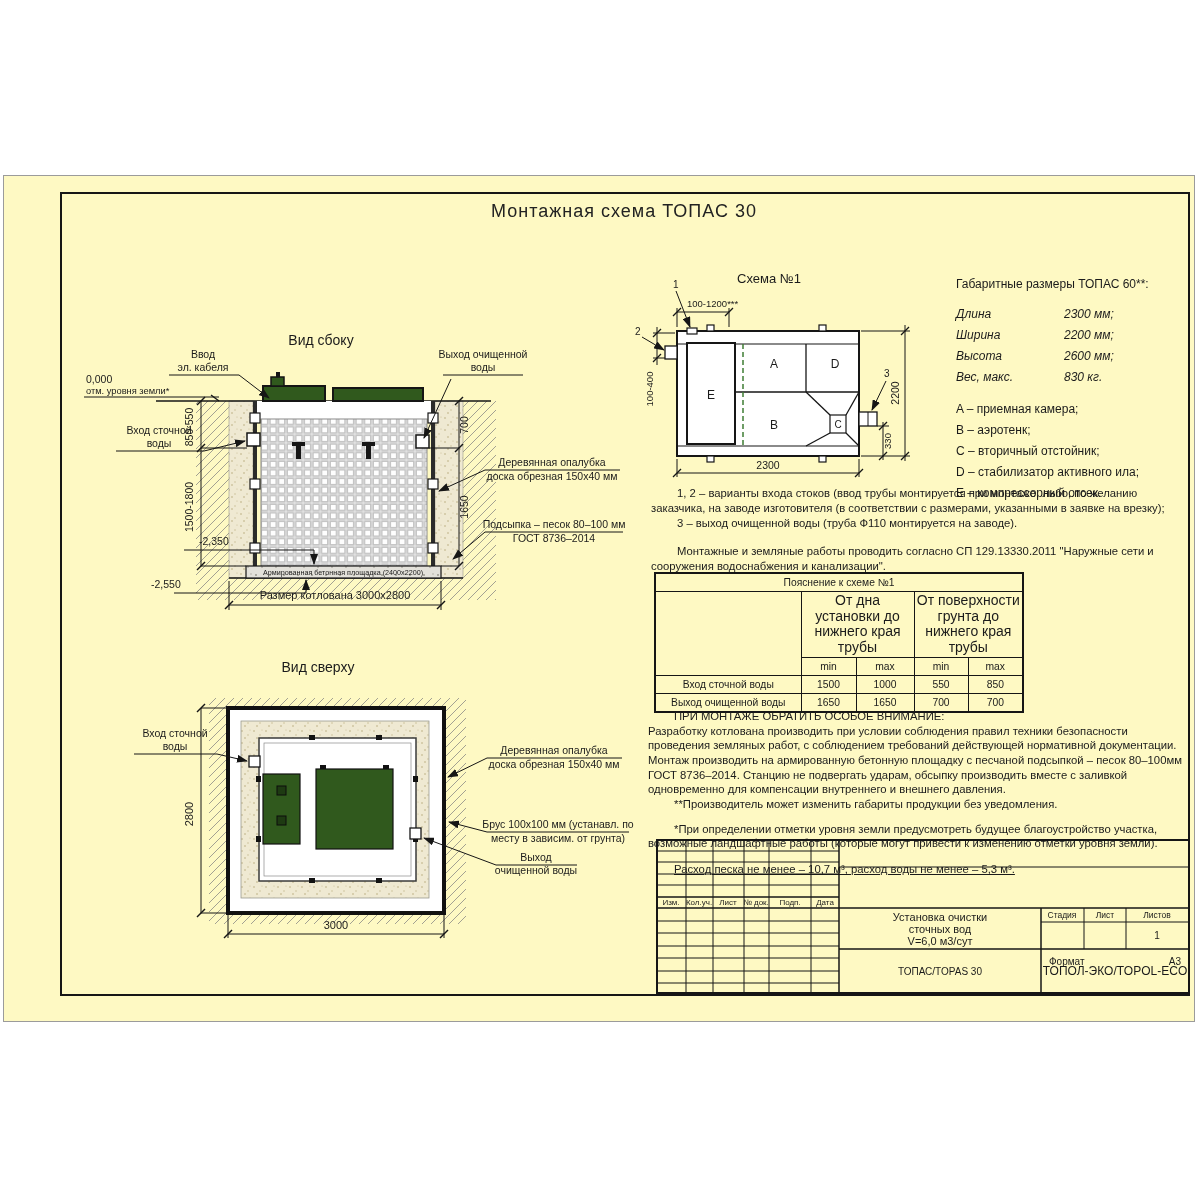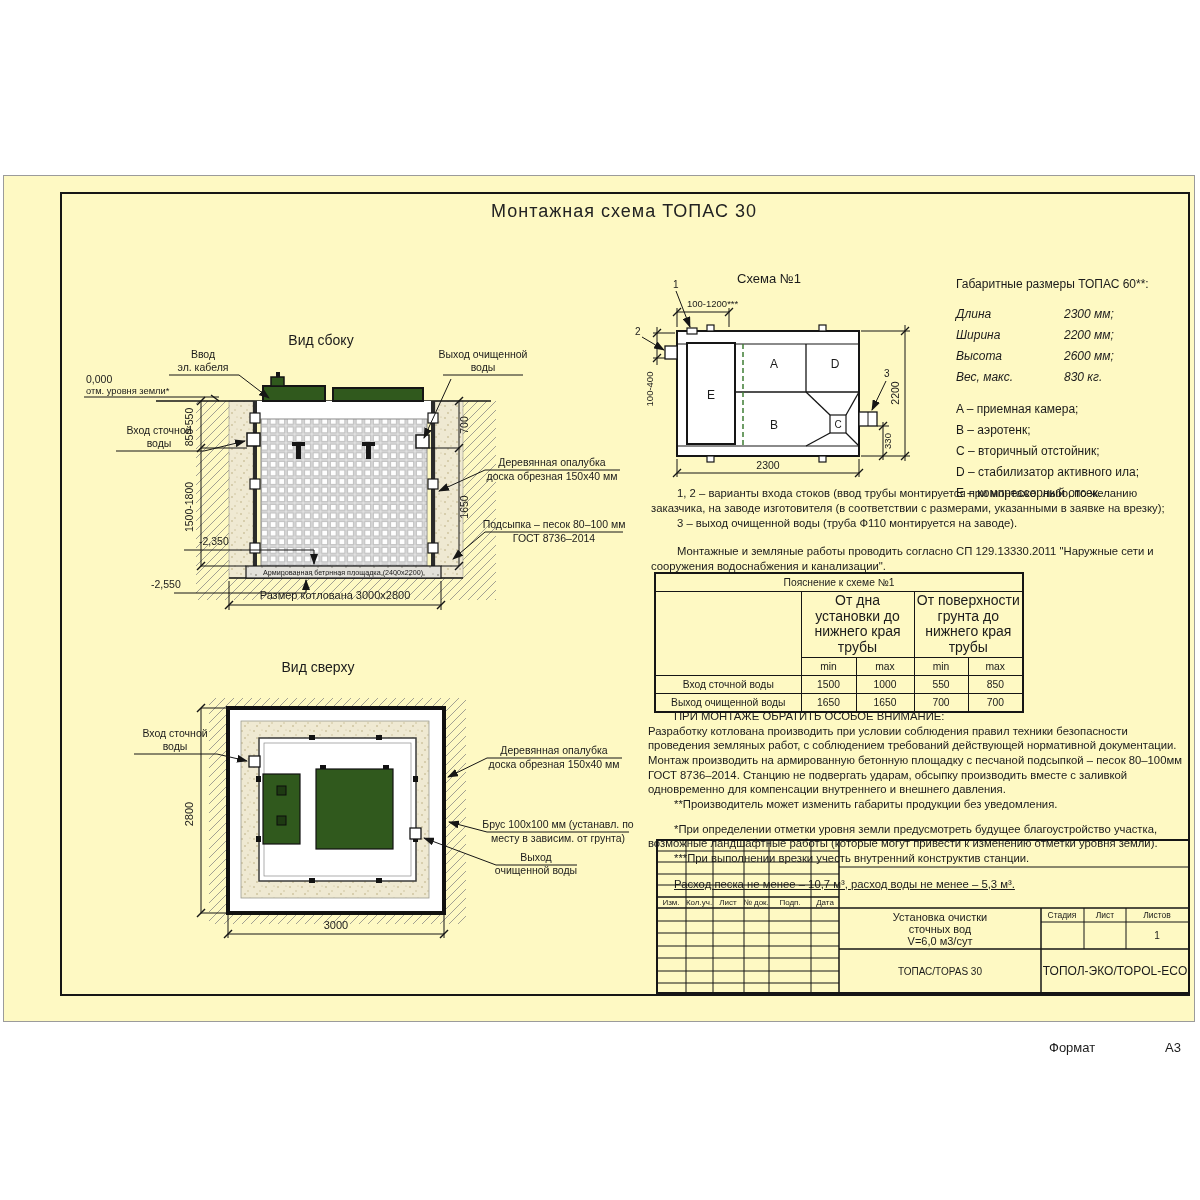--- a/index.html
+++ b/index.html
@@ -24,22 +24,22 @@
   .spec-table{position:absolute;left:650px;top:396px;width:348px;border-collapse:collapse;
         table-layout:fixed;font-size:10.3px;}
   .spec-table td{border:1px solid #161616;text-align:center;padding:1px 2px;height:15px;}
   .spec-table{border:2px solid #161616;}
   .spec-table .grp{font-size:14px;line-height:1.12;}
   .attention{position:absolute;left:644px;top:501px;width:543px;font-size:11.3px;line-height:1.3;margin-top:32px;}
   .attention p{margin:0;}
   .attention .ind{text-indent:26px;}
   .attention .gap{margin-top:10px;}
   .attention .underl{text-decoration:underline;margin-top:11px;text-indent:26px;}
-  .format-row{position:absolute;left:1045px;top:864px;width:132px;display:flex;
-        justify-content:space-between;font-size:13px;text-align:right;}
+  .format-row{position:absolute;left:1045px;top:780px;width:132px;display:flex;
+        justify-content:space-between;font-size:10px;text-align:right;}
   .abs{position:absolute;}
 </style>
 </head>
 <body>
 
 <div class="sheet">
   <div class="frame"></div>
   <div class="main-title">Монтажная схема ТОПАС 30</div>
 
   <svg class="abs" style="left:67px;top:155px;" width="560" height="300" viewBox="0 0 560 300">
@@ -405,21 +405,20 @@
       <td>700</td>
     </tr>
   </tbody>
     </table>
 
   <div class="attention">
     <p class="ind">ПРИ МОНТАЖЕ ОБРАТИТЬ ОСОБОЕ ВНИМАНИЕ:</p>
     <p>Разработку котлована производить при условии соблюдения правил техники безопасности проведения земляных работ, с соблюдением требований действующей нормативной документации.  Монтаж производить на армированную бетонную площадку с песчаной подсыпкой – песок 80–100мм ГОСТ 8736–2014. Станцию не подвергать ударам, обсыпку производить вместе с заливкой одновременно для компенсации внутреннего и внешнего давления.</p>
     <p class="ind">**Производитель может изменить габариты продукции без уведомления.</p>
     <p class="ind gap">*При определении отметки уровня земли предусмотреть будущее благоустройство участка, возможные ландшафтные работы (которые могут привести к изменению отметки уровня земли).</p>
-    <p class="ind">***При выполнении врезки учесть внутренний конструктив станции.</p>
     <p class="underl">Расход песка не менее – 10,7 м³, расход воды не менее – 5,3 м³.</p>
   </div>
 
   <svg class="abs" style="left:652px;top:663px;" width="534" height="155" viewBox="0 0 534 155">
     <g stroke="#161616" fill="none">
       <rect x="1" y="1" width="532" height="153" stroke-width="2"></rect>
       <line x1="30" y1="1" x2="30" y2="154"></line>
         <line x1="57" y1="1" x2="57" y2="154"></line>
       <line x1="88" y1="1" x2="88" y2="154"></line>
         <line x1="113" y1="1" x2="113" y2="154"></line>

